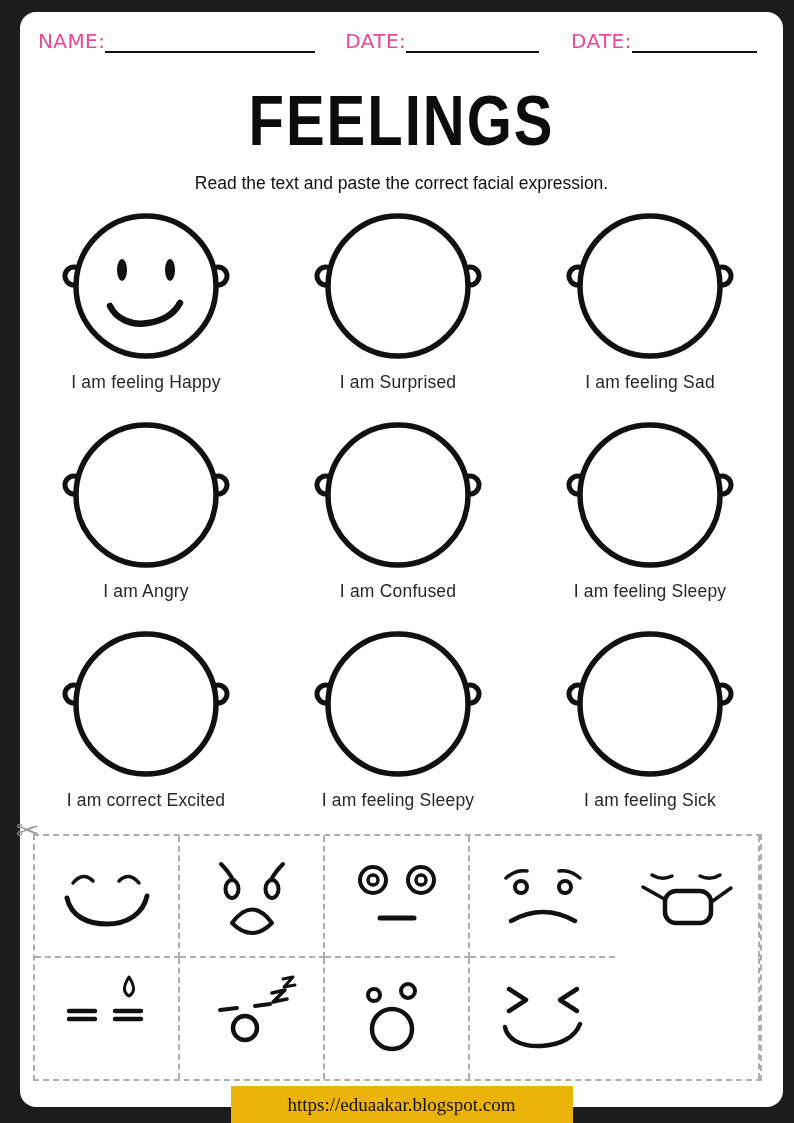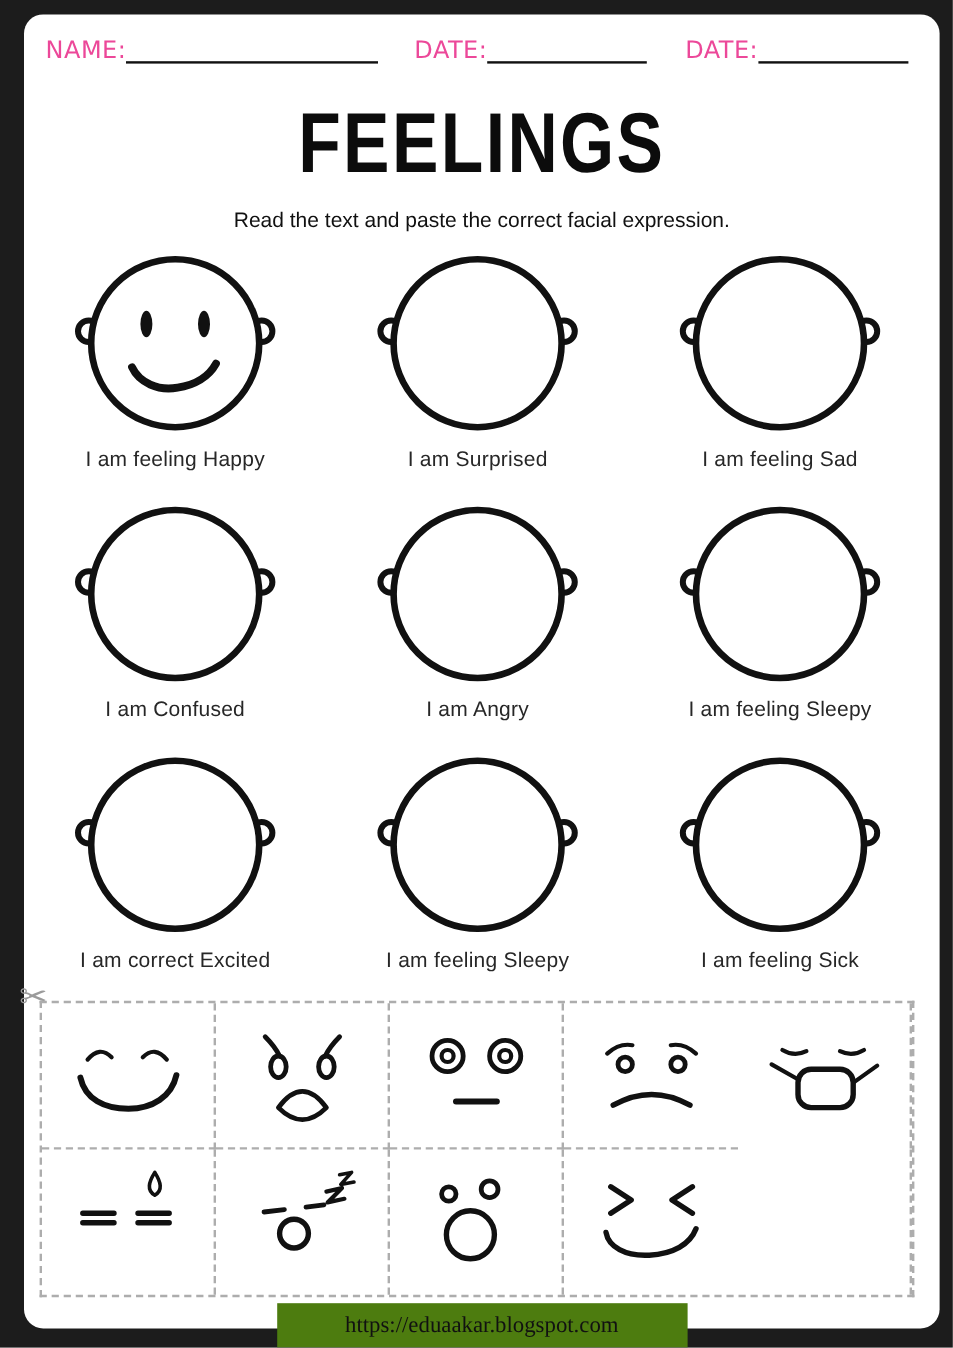--- a/index.html
+++ b/index.html
@@ -58,21 +58,21 @@
   .cut-cell:nth-child(5n){border-right:none;}
   .cut-cell:nth-child(n+6){border-bottom:none;height:121px;}
   .scissors{
     position:absolute;left:-19px;top:-19px;
     font-size:28px;color:#9b9b9b;line-height:1;
     font-family:"DejaVu Sans",sans-serif;
   }
   
   .footer-box{
     position:absolute;left:50%;transform:translateX(-50%);
-    bottom:-16px;width:342px;height:37px;background:#4d7c0f;
+    bottom:-16px;width:342px;height:37px;background:#eab308;
     display:flex;align-items:center;justify-content:center;z-index:5;
   }
   .footer-url{
     font-family:"Liberation Serif",serif;font-size:19px;color:#111;
   }
   .stroke{stroke:#111;fill:none;stroke-linecap:round;stroke-linejoin:round;}
   .fillw{fill:#fff;}
 </style>
 </head>
 <body>
@@ -130,32 +130,32 @@
     </div>
 
     <div class="face-cell">
       <svg width="180" height="160" viewBox="0 0 180 160">
         <g stroke="#111" fill="#fff">
           <circle cx="18" cy="70" r="9" stroke-width="5"></circle>
             <circle cx="162" cy="70" r="9" stroke-width="5"></circle>
           <circle cx="90" cy="80" r="70" stroke-width="5.5"></circle>
         </g>
       </svg>
+      <div class="face-caption">I am Angry</div>
+    </div>
+
+    <div class="face-cell">
+      <svg width="180" height="160" viewBox="0 0 180 160">
+        <g stroke="#111" fill="#fff">
+          <circle cx="18" cy="70" r="9" stroke-width="5"></circle>
+            <circle cx="162" cy="70" r="9" stroke-width="5"></circle>
+          <circle cx="90" cy="80" r="70" stroke-width="5.5"></circle>
+        </g>
+      </svg>
       <div class="face-caption">I am Confused</div>
-    </div>
-
-    <div class="face-cell">
-      <svg width="180" height="160" viewBox="0 0 180 160">
-        <g stroke="#111" fill="#fff">
-          <circle cx="18" cy="70" r="9" stroke-width="5"></circle>
-            <circle cx="162" cy="70" r="9" stroke-width="5"></circle>
-          <circle cx="90" cy="80" r="70" stroke-width="5.5"></circle>
-        </g>
-      </svg>
-      <div class="face-caption">I am Angry</div>
     </div>
 
     <div class="face-cell">
       <svg width="180" height="160" viewBox="0 0 180 160">
         <g stroke="#111" fill="#fff">
           <circle cx="18" cy="70" r="9" stroke-width="5"></circle>
             <circle cx="162" cy="70" r="9" stroke-width="5"></circle>
           <circle cx="90" cy="80" r="70" stroke-width="5.5"></circle>
         </g>
       </svg>

